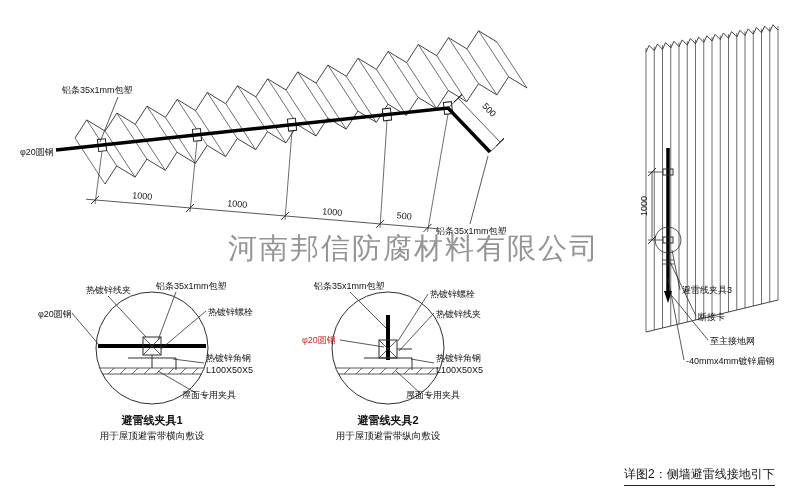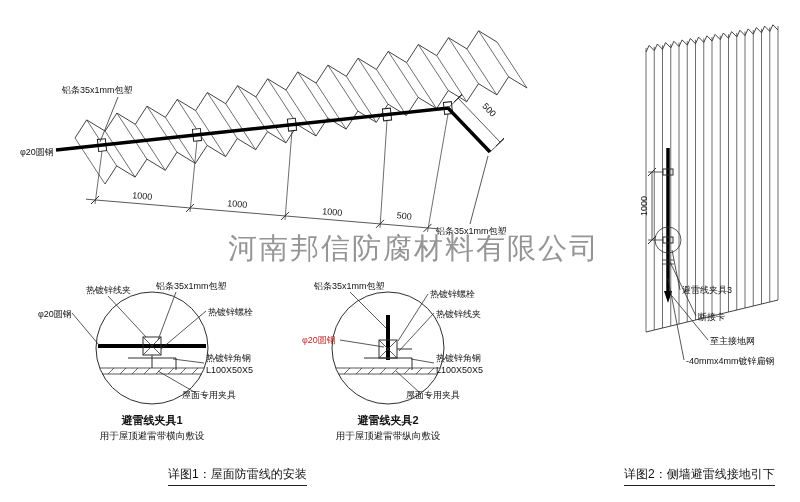--- a/index.html
+++ b/index.html
@@ -230,19 +230,16 @@
         <line x1="386" y1="368" x2="380" y2="374" stroke="#2f2f2f" stroke-width="0.7"></line>
         <line x1="398" y1="368" x2="392" y2="374" stroke="#2f2f2f" stroke-width="0.7"></line>
         <line x1="410" y1="368" x2="404" y2="374" stroke="#2f2f2f" stroke-width="0.7"></line>
         <line x1="422" y1="368" x2="416" y2="374" stroke="#2f2f2f" stroke-width="0.7"></line>
         <line x1="434" y1="368" x2="428" y2="374" stroke="#2f2f2f" stroke-width="0.7"></line>
       </g>
   </svg>
 
   <div class="watermark">河南邦信防腐材料有限公司</div>
 
-  <div class="caption cap1">
-    <span>详图1：屋面防雷线的安装</span>
-  </div>
   <div class="caption cap2">
     <span>详图2：侧墙避雷线接地引下</span>
   </div>
 </div>
 
 </body></html>

